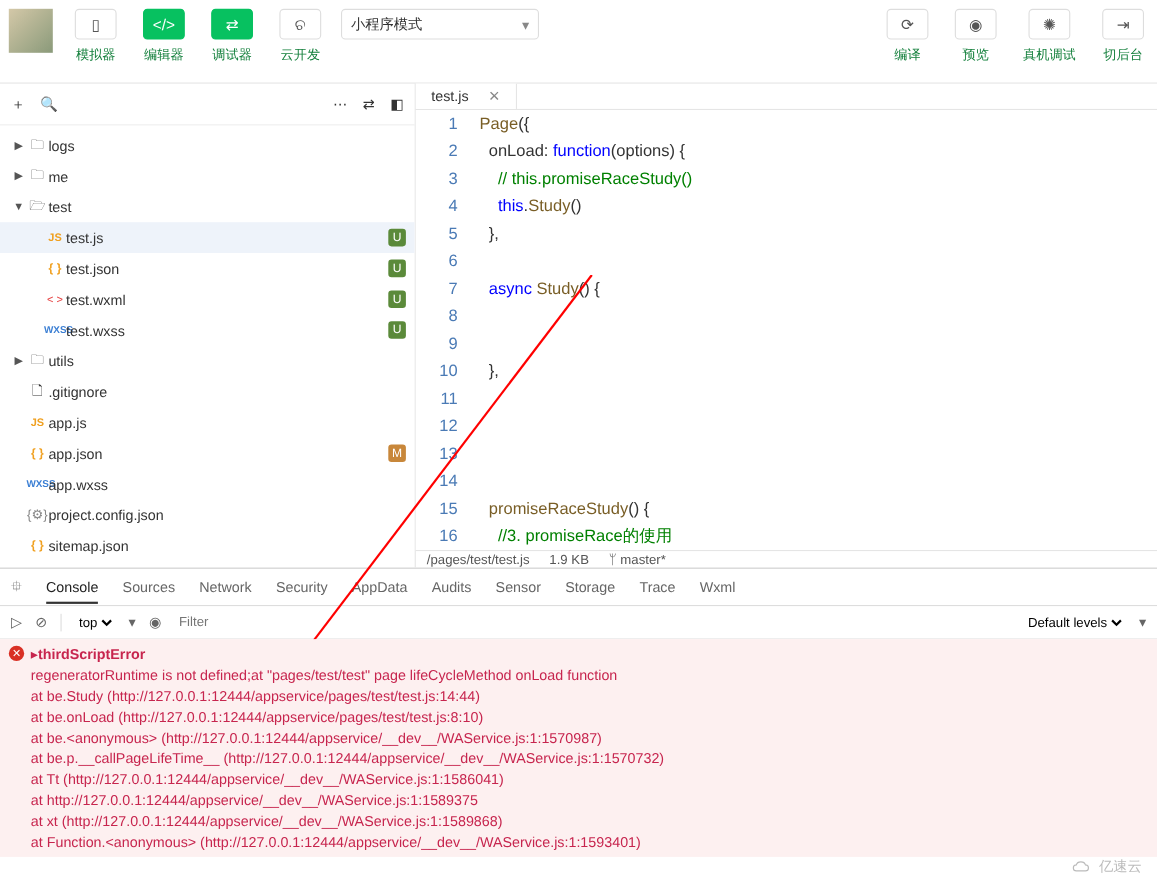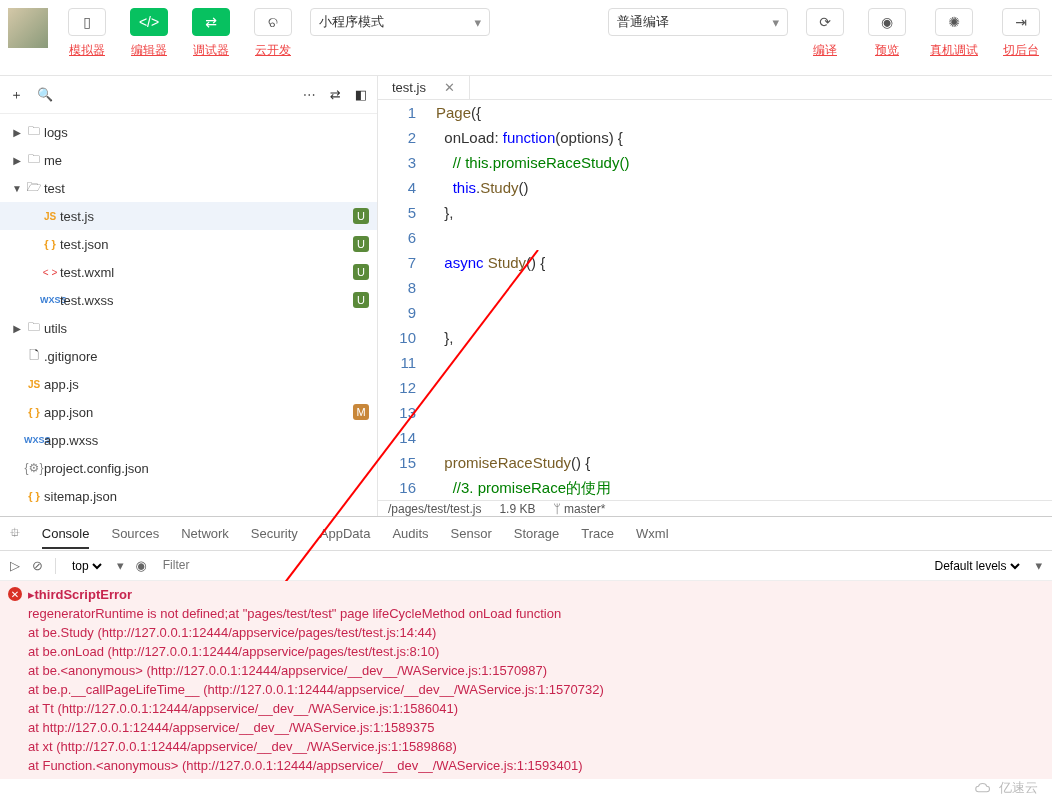--- a/index.html
+++ b/index.html
@@ -2,21 +2,21 @@
 <html><head>
 <meta charset="utf-8">
 <style>
 * { margin: 0; padding: 0; box-sizing: border-box; font-family: -apple-system, "Segoe UI", "Microsoft YaHei", sans-serif; }
 body { width: 1052px; height: 803px; background: #fff; overflow: hidden; font-size: 13px; color: #333; }
 .toolbar { height: 76px; display: flex; align-items: flex-start; border-bottom: 1px solid #e5e5e5; padding: 8px 0 0 8px; }
 .tb-logo { width: 40px; height: 40px; background: linear-gradient(135deg,#d4c8a8,#8a9a7a); margin-right: 8px; }
 .tb-btn { display: flex; flex-direction: column; align-items: center; justify-content: center; padding: 0 10px; margin: 0 2px; cursor: pointer; }
 .tb-icon { width: 38px; height: 28px; border: 1px solid #ddd; border-radius: 4px; display: flex; align-items: center; justify-content: center; font-size: 14px; color: #555; background:#fff; }
 .tb-icon.green { background: #07c160; border-color: #07c160; color: #fff; }
-.tb-label { font-size: 12px; color: #ef4444; margin-top: 6px; text-decoration: underline; }
+.tb-label { font-size: 12px; color: #15803d; margin-top: 6px; }
 .tb-select { height: 28px; border: 1px solid #ddd; border-radius: 4px; padding: 0 24px 0 8px; font-size: 13px; min-width: 180px; position: relative; display: flex; align-items: center; margin: 0 6px; }
 .tb-select::after { content: "▾"; position: absolute; right: 8px; color: #888; }
 .tb-spacer { flex: 1; }
 .workspace { display: flex; height: 440px; }
 .explorer { width: 378px; border-right: 1px solid #e5e5e5; display: flex; flex-direction: column; }
 .exp-toolbar { height: 38px; display: flex; align-items: center; padding: 0 10px; border-bottom: 1px solid #eee; gap: 14px; }
 .exp-toolbar .sp { flex: 1; }
 .exp-tree { flex: 1; overflow: auto; padding: 4px 0; }
 .tree-item { display: flex; align-items: center; height: 28px; padding-right: 8px; cursor: pointer; }
 .tree-item.sel { background: #eef3fa; }
@@ -73,23 +73,20 @@
     <div class="tb-label">调试器</div>
   </div>
   <div class="tb-btn">
     <div class="tb-icon">ଚ</div>
     <div class="tb-label">云开发</div>
   </div>
   <div class="tb-select">
       <span>小程序模式</span>
     </div>
   <div class="tb-spacer"></div>
-  <div class="tb-select">
-      <span>普通编译</span>
-    </div>
   <div class="tb-btn">
     <div class="tb-icon">⟳</div>
     <div class="tb-label">编译</div>
   </div>
   <div class="tb-btn">
     <div class="tb-icon">◉</div>
     <div class="tb-label">预览</div>
   </div>
   <div class="tb-btn">
     <div class="tb-icon">✺</div>

